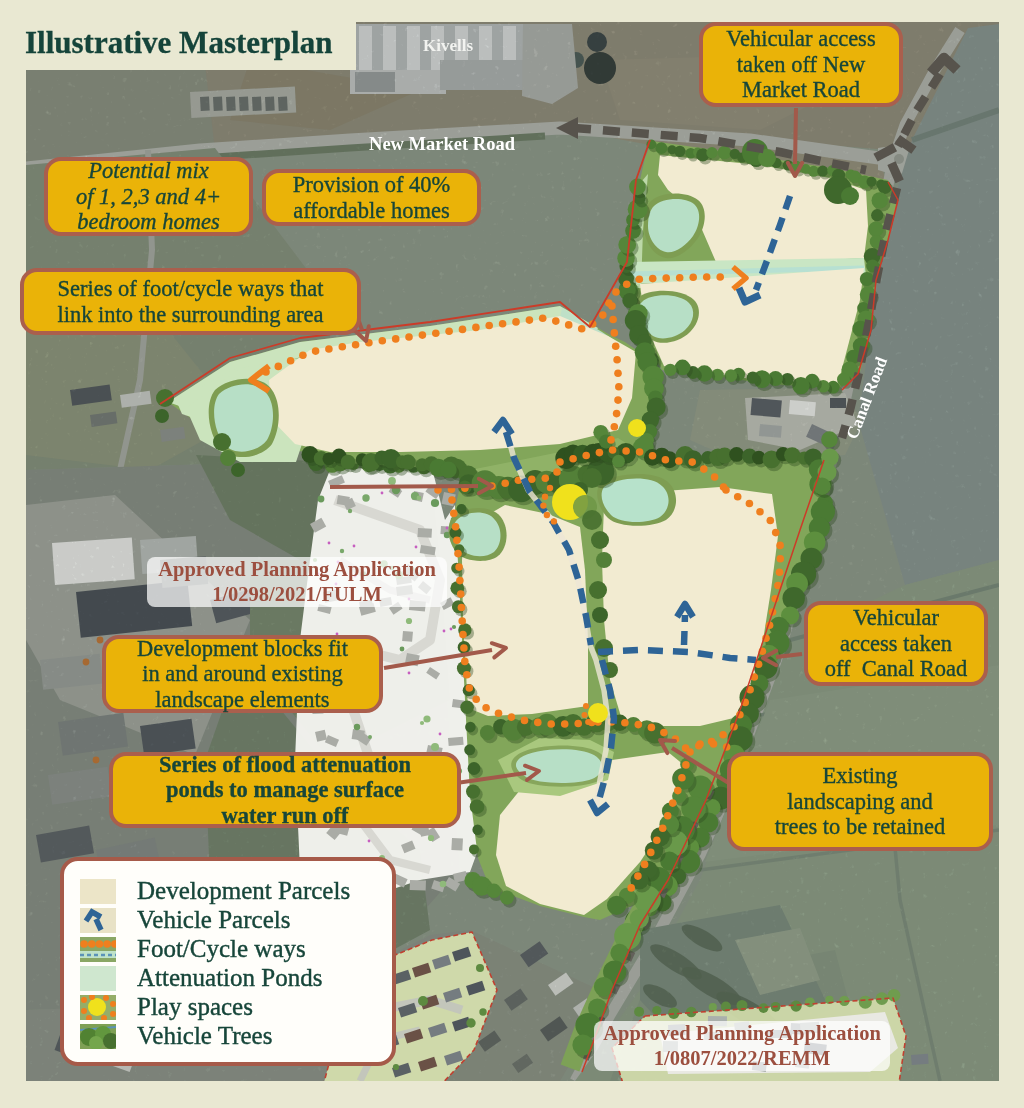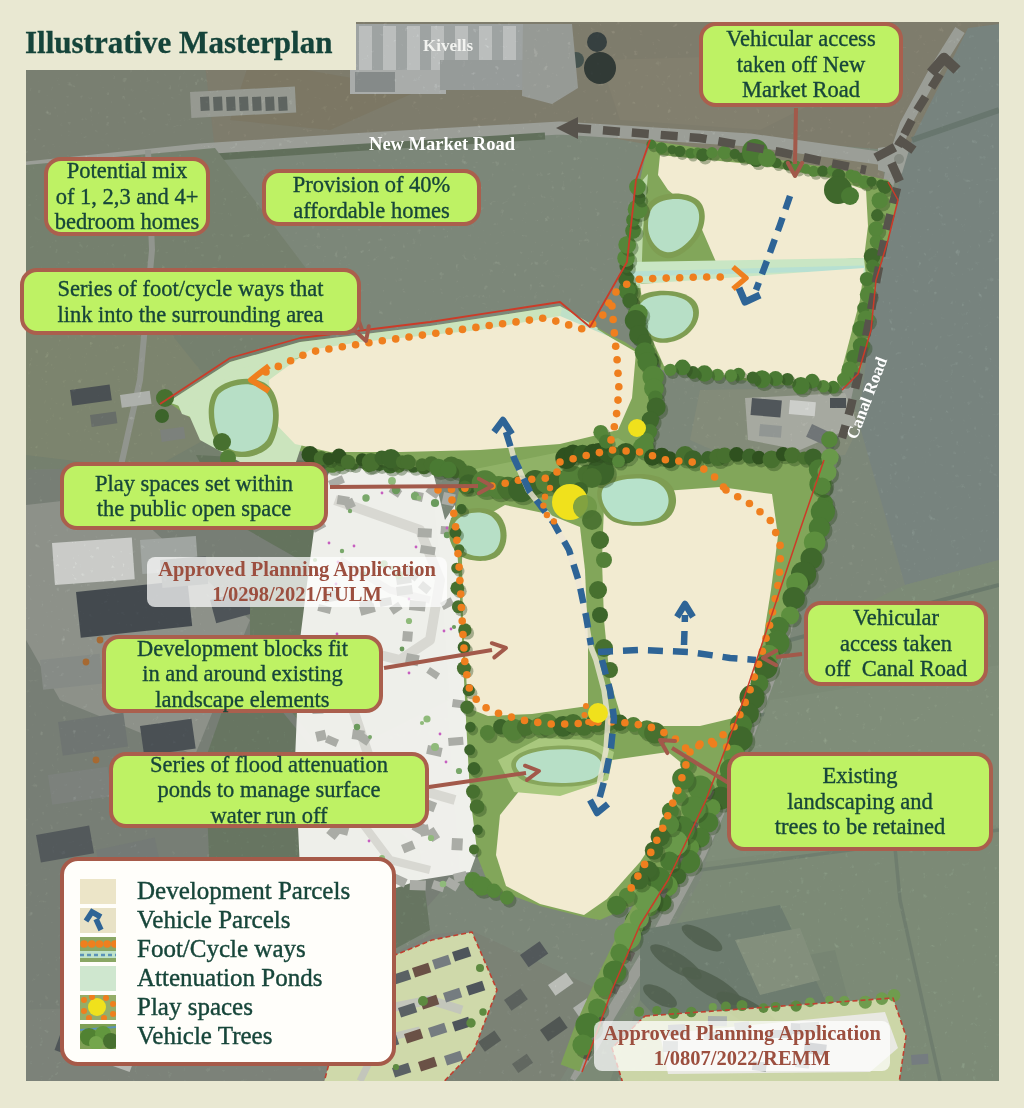--- a/index.html
+++ b/index.html
@@ -1,19 +1,19 @@
 <!DOCTYPE html>
 <html><head>
 <meta charset="utf-8">
 <style>
   html,body{margin:0;padding:0;}
   .page{position:relative;width:1024px;height:1108px;background:#e9e8d2;overflow:hidden;
         font-family:"Liberation Serif", serif;}
   .page>svg{position:absolute;left:0;top:0;}
-  .box{position:absolute;background:#bef264;border:4px solid #aa5f4d;border-radius:17px;
+  .box{position:absolute;background:#eab308;border:4px solid #aa5f4d;border-radius:17px;
        color:#17463a;text-align:center;display:flex;align-items:center;justify-content:center;
        font-size:22.5px;line-height:1.13;box-sizing:border-box;padding:3px 6px;
        -webkit-text-stroke:0.35px #17463a;}
   .title{position:absolute;left:25px;top:25px;font-size:31px;font-weight:bold;color:#15443a;-webkit-text-stroke:0.3px #15443a;}
   .appr{position:absolute;background:rgba(255,255,255,0.72);border-radius:8px;color:#9c4f3f;
         font-weight:bold;text-align:center;font-size:20.5px;line-height:1.22;padding:0 0;}
   .legend{position:absolute;left:60px;top:857px;width:336px;height:209px;background:#fffefa;
           border:4px solid #a65a49;border-radius:18px;box-sizing:border-box;}
   .lrow{position:absolute;left:16px;height:26px;display:flex;align-items:center;}
   .lrow .sw{width:36px;height:25px;margin-right:21px;flex:none;position:relative;overflow:hidden;}
@@ -1112,33 +1112,32 @@
     </svg>
 
 <div style="position:absolute;left:0;top:0;width:356px;height:70px;background:#e9e8d2;"></div>
 
 <div class="title">Illustrative Masterplan</div>
 
 <div class="appr" style="left:147px;top:557px;width:300px;">Approved Planning Application<br>1/0298/2021/FULM</div>
 
 <div class="appr" style="left:594px;top:1021px;width:296px;">Approved Planning Application<br>1/0807/2022/REMM</div>
 
-<div class="box" style="left:44px;top:157px;width:166px;height:79px;">Potential mix<br>of 1, 2,3 and 4+<br>bedroom homes</div>
+<div class="box" style="left:44px;top:157px;width:209px;height:79px;font-style:italic;">Potential mix<br>of 1, 2,3 and 4+<br>bedroom homes</div>
 
 <div class="box" style="left:262px;top:169px;width:219px;height:57px;">Provision of 40%<br>affordable homes</div>
 
 <div class="box" style="left:699px;top:22px;width:204px;height:85px;">Vehicular access<br>taken off New<br>Market Road</div>
 
 <div class="box" style="left:20px;top:268px;width:341px;height:67px;">Series of foot/cycle ways that<br>link into the surrounding area</div>
 
-<div class="box" style="left:60px;top:462px;width:268px;height:68px;">Play spaces set within<br>the public open space</div>
 
 <div class="box" style="left:102px;top:635px;width:281px;height:78px;">Development blocks fit<br>in and around existing<br>landscape elements</div>
 
-<div class="box" style="left:109px;top:752px;width:320px;height:76px;">Series of flood attenuation<br>ponds to manage surface<br>water run off</div>
+<div class="box" style="left:109px;top:752px;width:352px;height:76px;font-weight:bold;">Series of flood attenuation<br>ponds to manage surface<br>water run off</div>
 
 <div class="box" style="left:804px;top:601px;width:184px;height:85px;">Vehicular<br>access taken<br>off&nbsp; Canal Road</div>
 
 <div class="box" style="left:727px;top:752px;width:266px;height:99px;">Existing<br>landscaping and<br>trees to be retained</div>
 
 <div class="legend">
 
   <div class="lrow" style="top:17px;">
         <span class="sw" style="background:#ece5c8;"></span>
         <span class="lt">Development Parcels</span>

